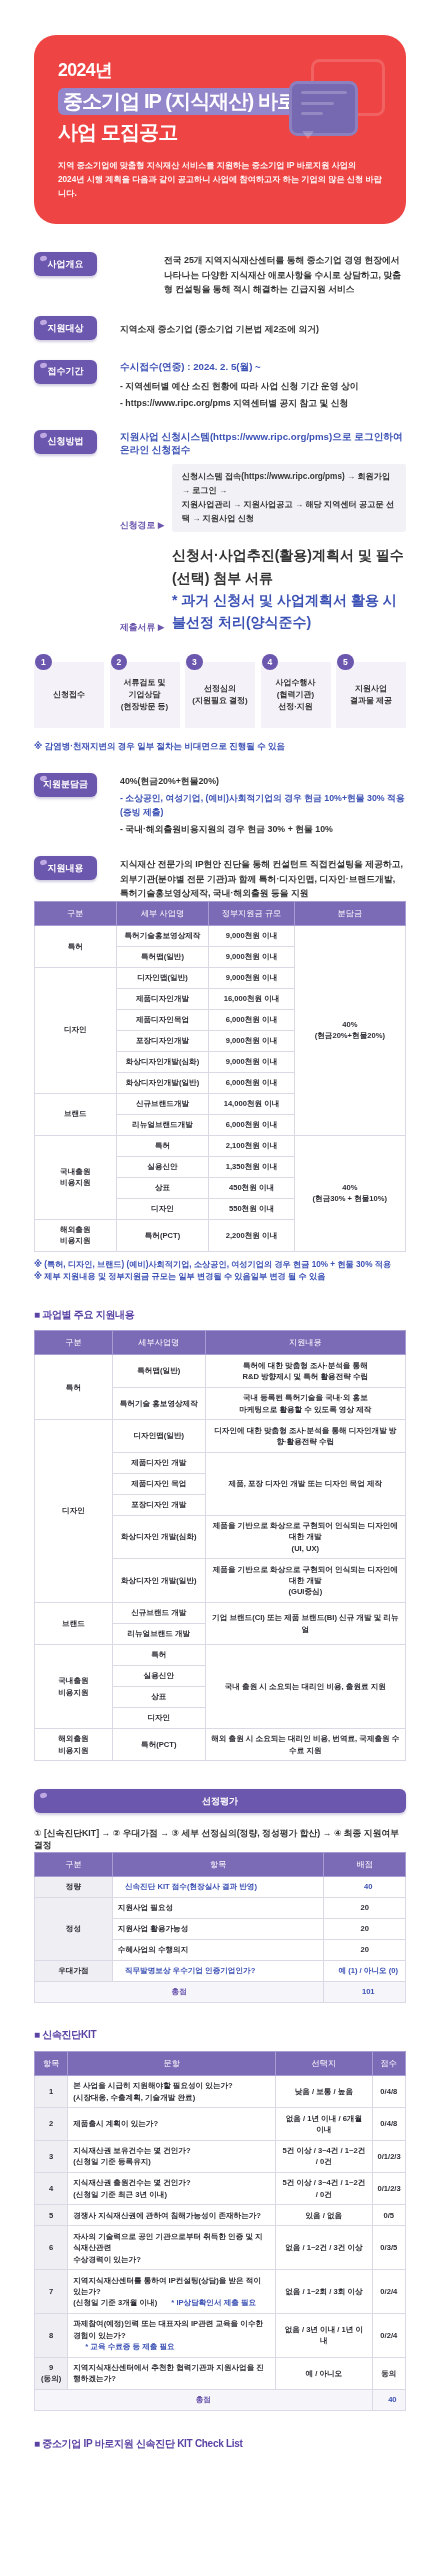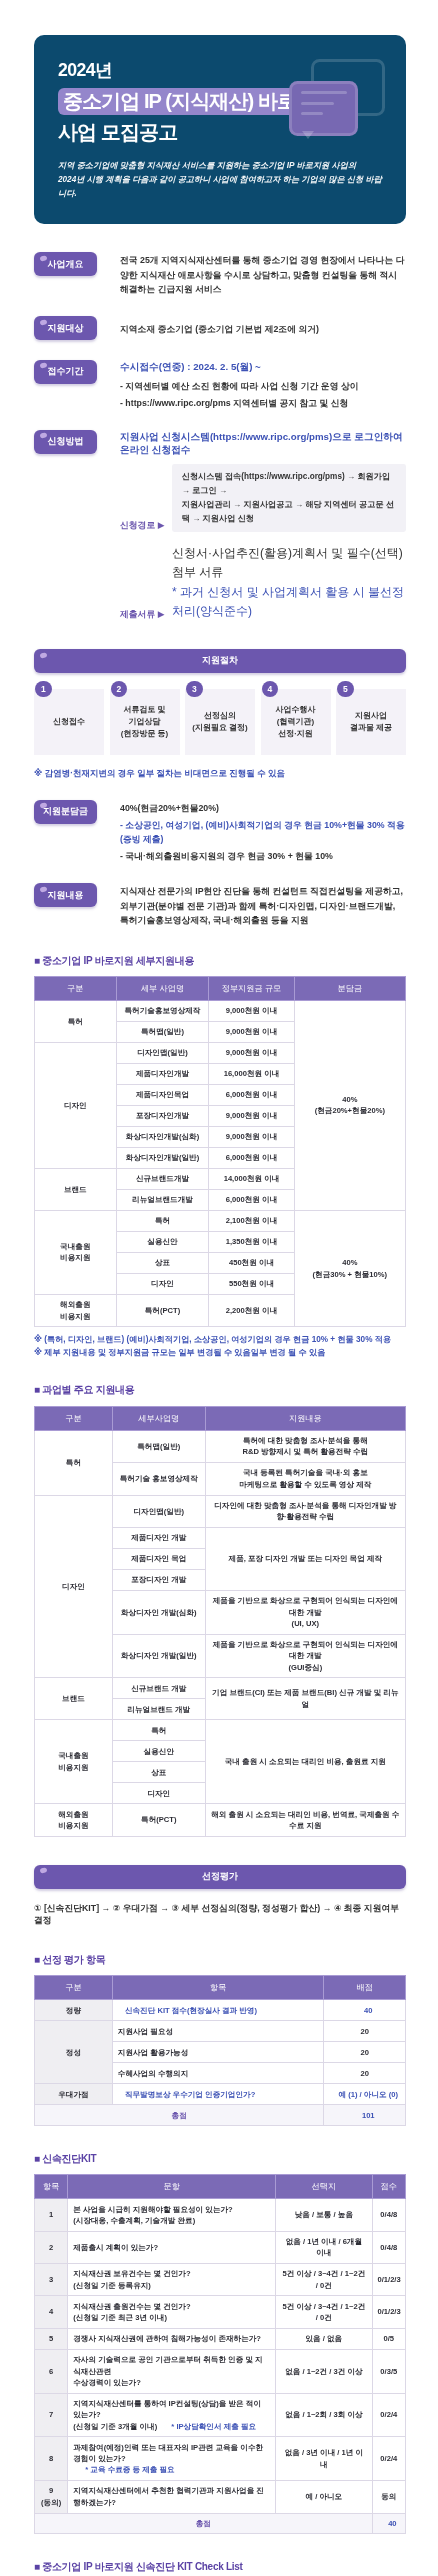--- a/index.html
+++ b/index.html
@@ -1,56 +1,56 @@
 <!DOCTYPE html>
 <html lang="ko" style="font-size:9.7px"><head>
 <meta charset="utf-8">
 <style>
   html,body{margin:0;padding:0;background:#ffffff;}
   body{width:438px;min-height:2576px;font-family:"Liberation Sans","DejaVu Sans",sans-serif;color:#2E2E36;}
   .page{width:438px;box-sizing:border-box;padding-bottom:30px;}
   .pre{white-space:pre-line;}
 
   
-  .hero{position:relative;margin:35px 32px 0 34px;background:#0c4a6e;border-radius:10px;
+  .hero{position:relative;margin:35px 32px 0 34px;background:#ef4444;border-radius:22px;
         padding:23px 24px 24px;color:#fff;overflow:hidden;}
   .hero-year{font-size:17.7px;font-weight:800;letter-spacing:-0.6px;}
   .hero-title{font-size:20px;font-weight:800;letter-spacing:-0.9px;margin-top:6px;line-height:1.25;}
   .hero-title .hl{background:#9486CB;border-radius:6px;padding:0.6px 4.9px 1.8px;display:inline-block;}
   .hero-title2{font-size:20px;font-weight:800;letter-spacing:-0.9px;margin-top:3.7px;}
-  .hero-sub{font-size:8.2px;font-weight:600;line-height:1.65;margin:13.4px 0 0;color:rgba(255,255,255,.95);font-style:italic;}
+  .hero-sub{font-size:8.2px;font-weight:600;line-height:1.65;margin:13.4px 0 0;color:rgba(255,255,255,.95);}
   .bub{position:absolute;border:3px solid rgba(255,255,255,.16);border-radius:8.5px;}
   .b1{right:21px;top:24px;width:68px;height:51px;}
   .b2{right:48px;top:46px;width:63px;height:49px;background:#7768B2;}
   .b2 i{display:block;height:3px;background:rgba(255,255,255,.22);border-radius:1.8px;margin:7.3px 8.5px 0;}
   .b2 i:nth-child(2){margin-right:21px;}
   .b2 i:nth-child(3){margin-right:32px;}
   .b2::after{content:"";position:absolute;bottom:-12px;left:9.7px;border:6px solid transparent;
              border-top:8.5px solid rgba(255,255,255,.22);}
 
   
   .content{padding:0 32px 0 34px;}
   .sec{display:flex;align-items:flex-start;margin-top:19.5px;}
-  .sec.gap-lg{margin-top:28px;}
+  .sec.gap-lg{margin-top:28px;gap:44px;}
   .pill{position:relative;flex:0 0 63px;height:24px;background:#6C57AE;border-radius:6px;
         color:#fff;font-size:9px;font-weight:800;display:flex;align-items:center;justify-content:center;
         box-shadow:0 1.2px 2.4px rgba(80,60,140,.25);}
   .pill-dot{position:absolute;left:5.5px;top:3.7px;width:6.7px;height:4.9px;background:#BFA9E2;border-radius:50%;
             transform:rotate(-18deg);}
   .sec-body{margin-left:23px;flex:1;padding-top:1.2px;}
   .txt{margin:0;font-size:8.8px;font-weight:700;line-height:1.65;color:#333;}
   .txt + .txt{margin-top:2.4px;}
   .blue{color:#3D52B5;}
   .purple{color:#6C57AE;margin-top:22px;}
   .headline{font-size:9.7px;font-weight:800;color:#3D52B5;margin:0 0 4.9px;}
   .kv{display:flex;align-items:flex-end;margin-top:7.3px;}
   .kv-label{flex:0 0 52px;font-size:8.8px;font-weight:800;color:#6C57AE;padding-top:5.5px;}
   .kv-box{flex:1;background:#F2F1F6;border-radius:2.4px;padding:6px 9.7px;font-size:8.2px;font-weight:700;
           line-height:1.7;color:#333;}
-  .kv-plain{flex:1;font-size:12px;font-weight:400;line-height:1.6;color:#333;padding-top:4.9px;}
+  .kv-plain{flex:1;font-size:14px;font-weight:700;line-height:1.6;color:#333;padding-top:4.9px;}
 
   
   .steps{display:flex;margin-top:16px;}
   .step{position:relative;flex:1;background:#F4F2F8;height:66px;margin-right:5.5px;
         display:flex;align-items:center;justify-content:center;text-align:center;}
   .step:last-child{margin-right:0;}
   .step-num{position:absolute;top:-8px;left:1.2px;width:16.4px;height:16.4px;border-radius:50%;
             background:#6C57AE;color:#fff;font-size:8.5px;font-weight:800;
             display:flex;align-items:center;justify-content:center;}
   .step-label{font-size:8px;font-weight:700;color:#333;line-height:1.5;white-space:pre-line;}
@@ -144,24 +144,20 @@
           <span class="kv-label">제출서류 ▶</span>
           <div class="kv-plain">
             <span>신청서·사업추진(활용)계획서 및 필수(선택) 첨부 서류</span><br>
             <span class="blue">* 과거 신청서 및 사업계획서 활용 시 불선정 처리(양식준수)</span>
           </div>
         </div>
       </div>
     </div>
 
     <div class="sec gap-lg" style="display:block;">
-      <div class="pill">
-          <span class="pill-dot"></span>
-          <span>지원절차</span>
-        </div>
       <div class="steps">
         <div class="step">
           <div class="step-num">1</div>
           <div class="step-label">신청접수</div>
         </div>
         <div class="step">
           <div class="step-num">2</div>
           <div class="step-label">서류검토 및
 기업상담
 (현장방문 등)</div>
@@ -202,21 +198,20 @@
     <div class="sec">
       <div class="pill">
           <span class="pill-dot"></span>
           <span>지원내용</span>
         </div>
       <div class="sec-body">
           <p class="txt">지식재산 전문가의 IP현안 진단을 통해 컨설턴트 직접컨설팅을 제공하고, 외부기관(분야별 전문 기관)과 함께 특허·디자인맵, 디자인·브랜드개발, 특허기술홍보영상제작, 국내·해외출원 등을 지원</p>
         </div>
     </div>
 
-    <h3 class="h2">■  중소기업 IP 바로지원 세부지원내용</h3>
     <table class="tbl">
       <colgroup>
           <col style="width:22%">
           <col style="width:25%">
           <col style="width:23%">
           <col style="width:30%">
         </colgroup>
     <thead>
           <tr>
             <th>구분</th>
@@ -388,21 +383,20 @@
       </table>
 
     <div class="sec gap-lg" style="display:block;">
       <div class="pill">
           <span class="pill-dot"></span>
           <span>선정평가</span>
         </div>
       <p class="flow-line">① [신속진단KIT]  →  ② 우대가점  →  ③ 세부 선정심의(정량, 정성평가 합산)  →  ④ 최종 지원여부 결정</p>
     </div>
 
-    <h3 class="h2">■  선정 평가 항목</h3>
     <table class="tbl">
       <colgroup>
           <col style="width:21%">
           <col style="width:57%">
           <col style="width:22%">
         </colgroup>
     <thead>
           <tr>
             <th>구분</th>
             <th>항목</th>

